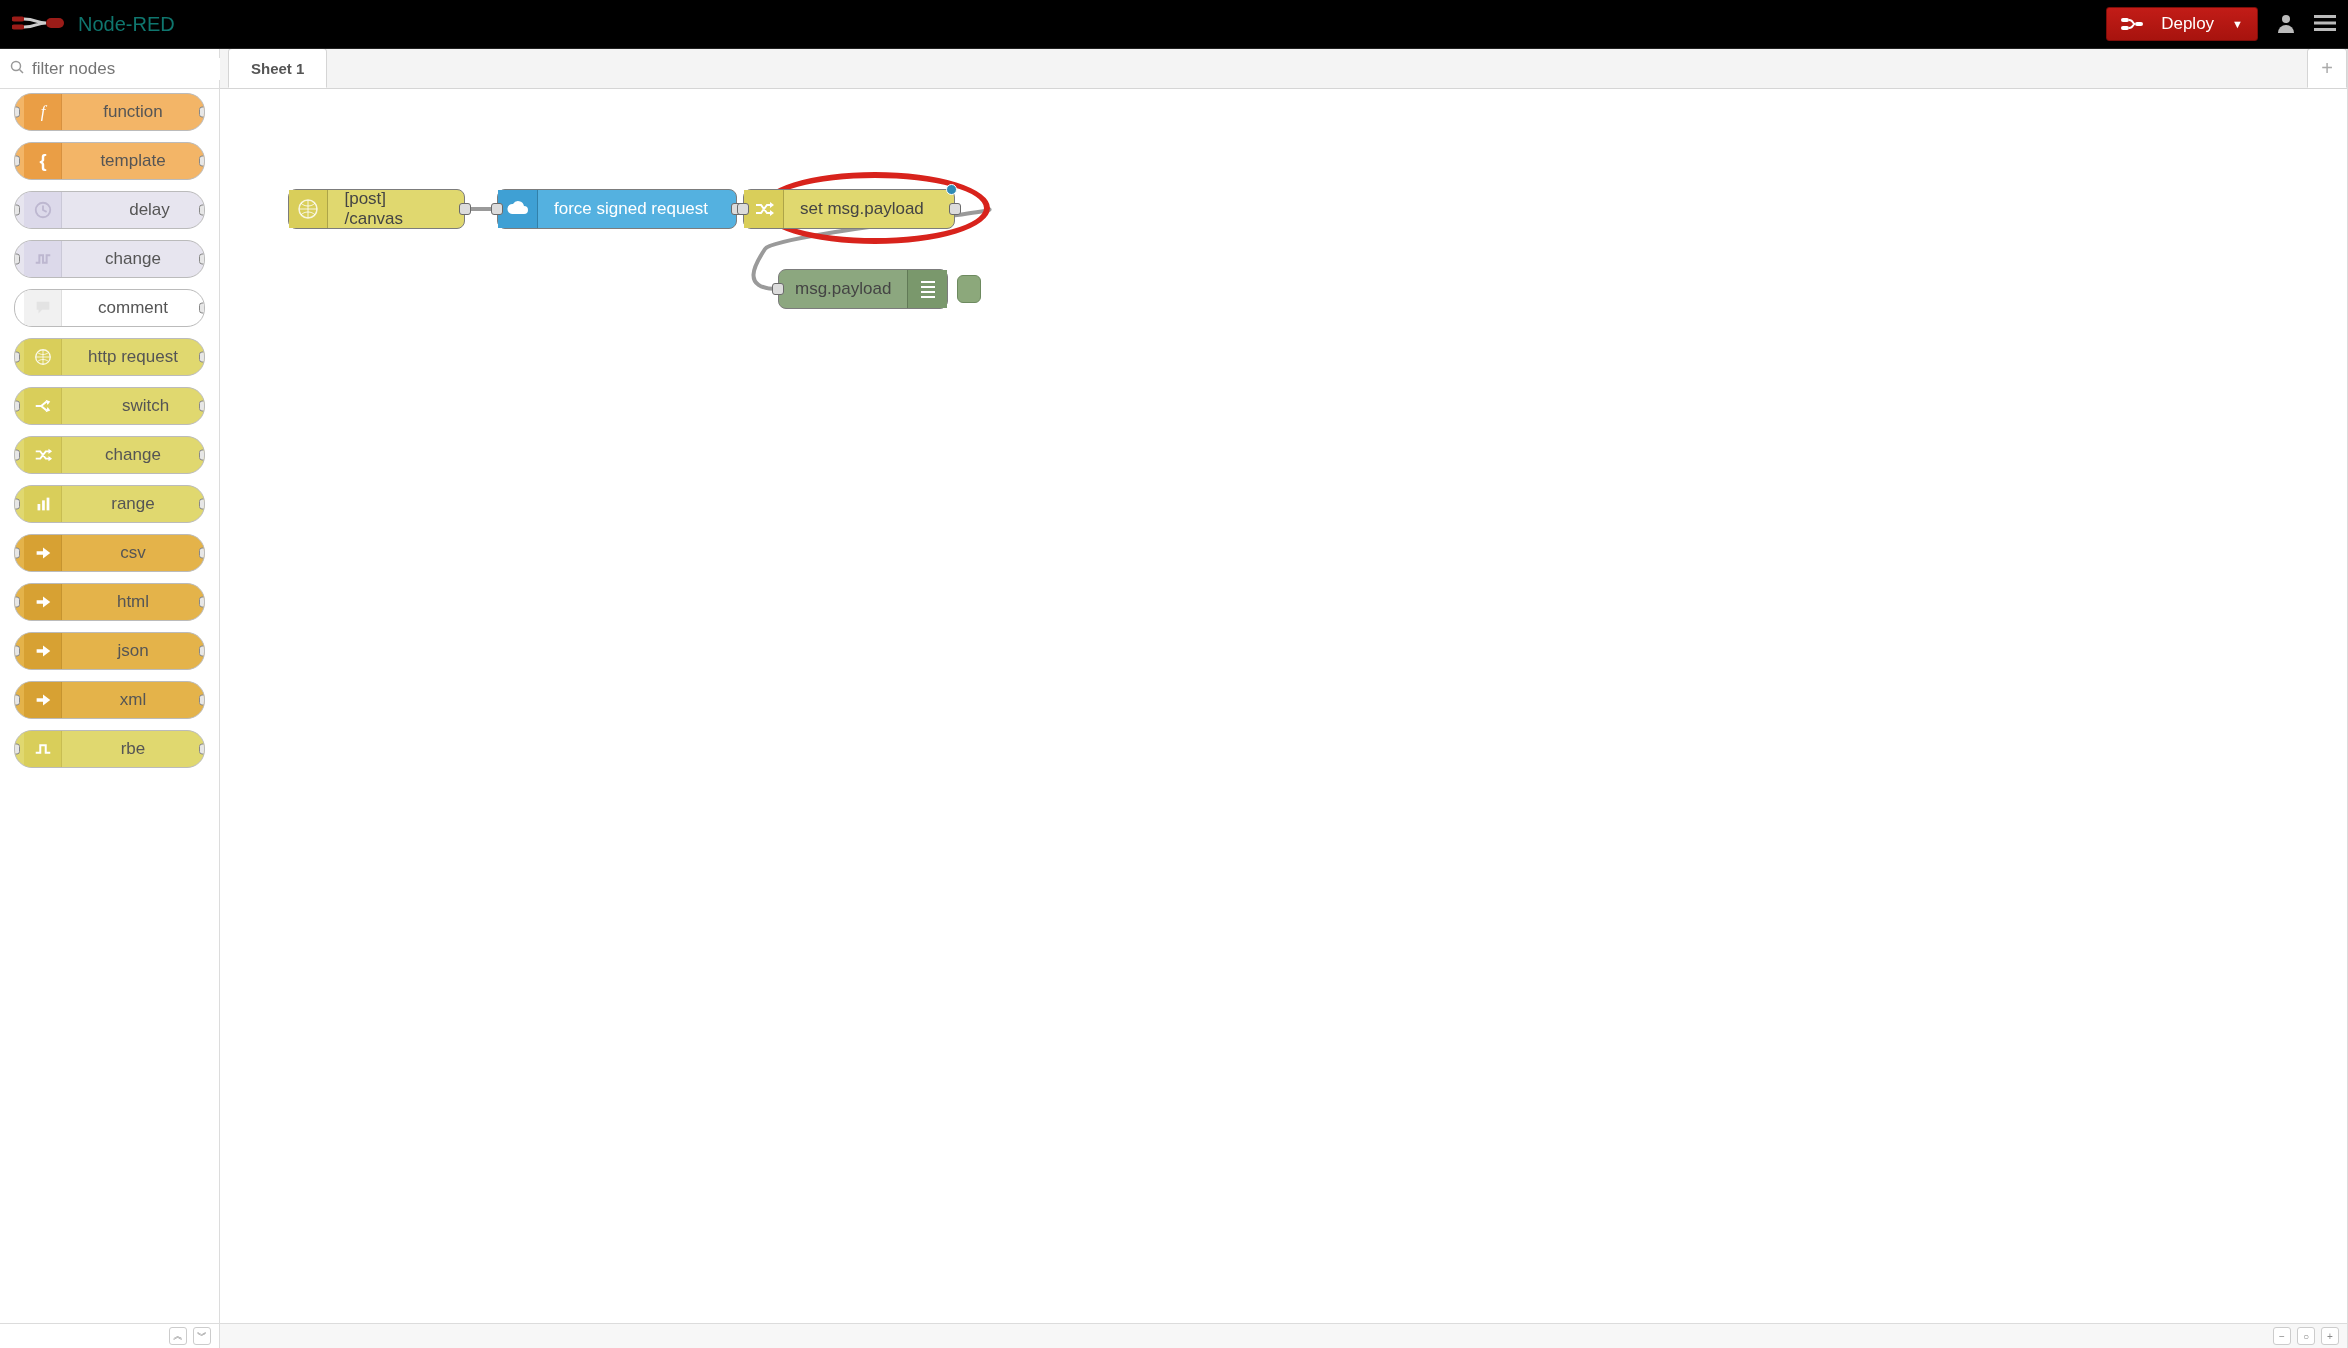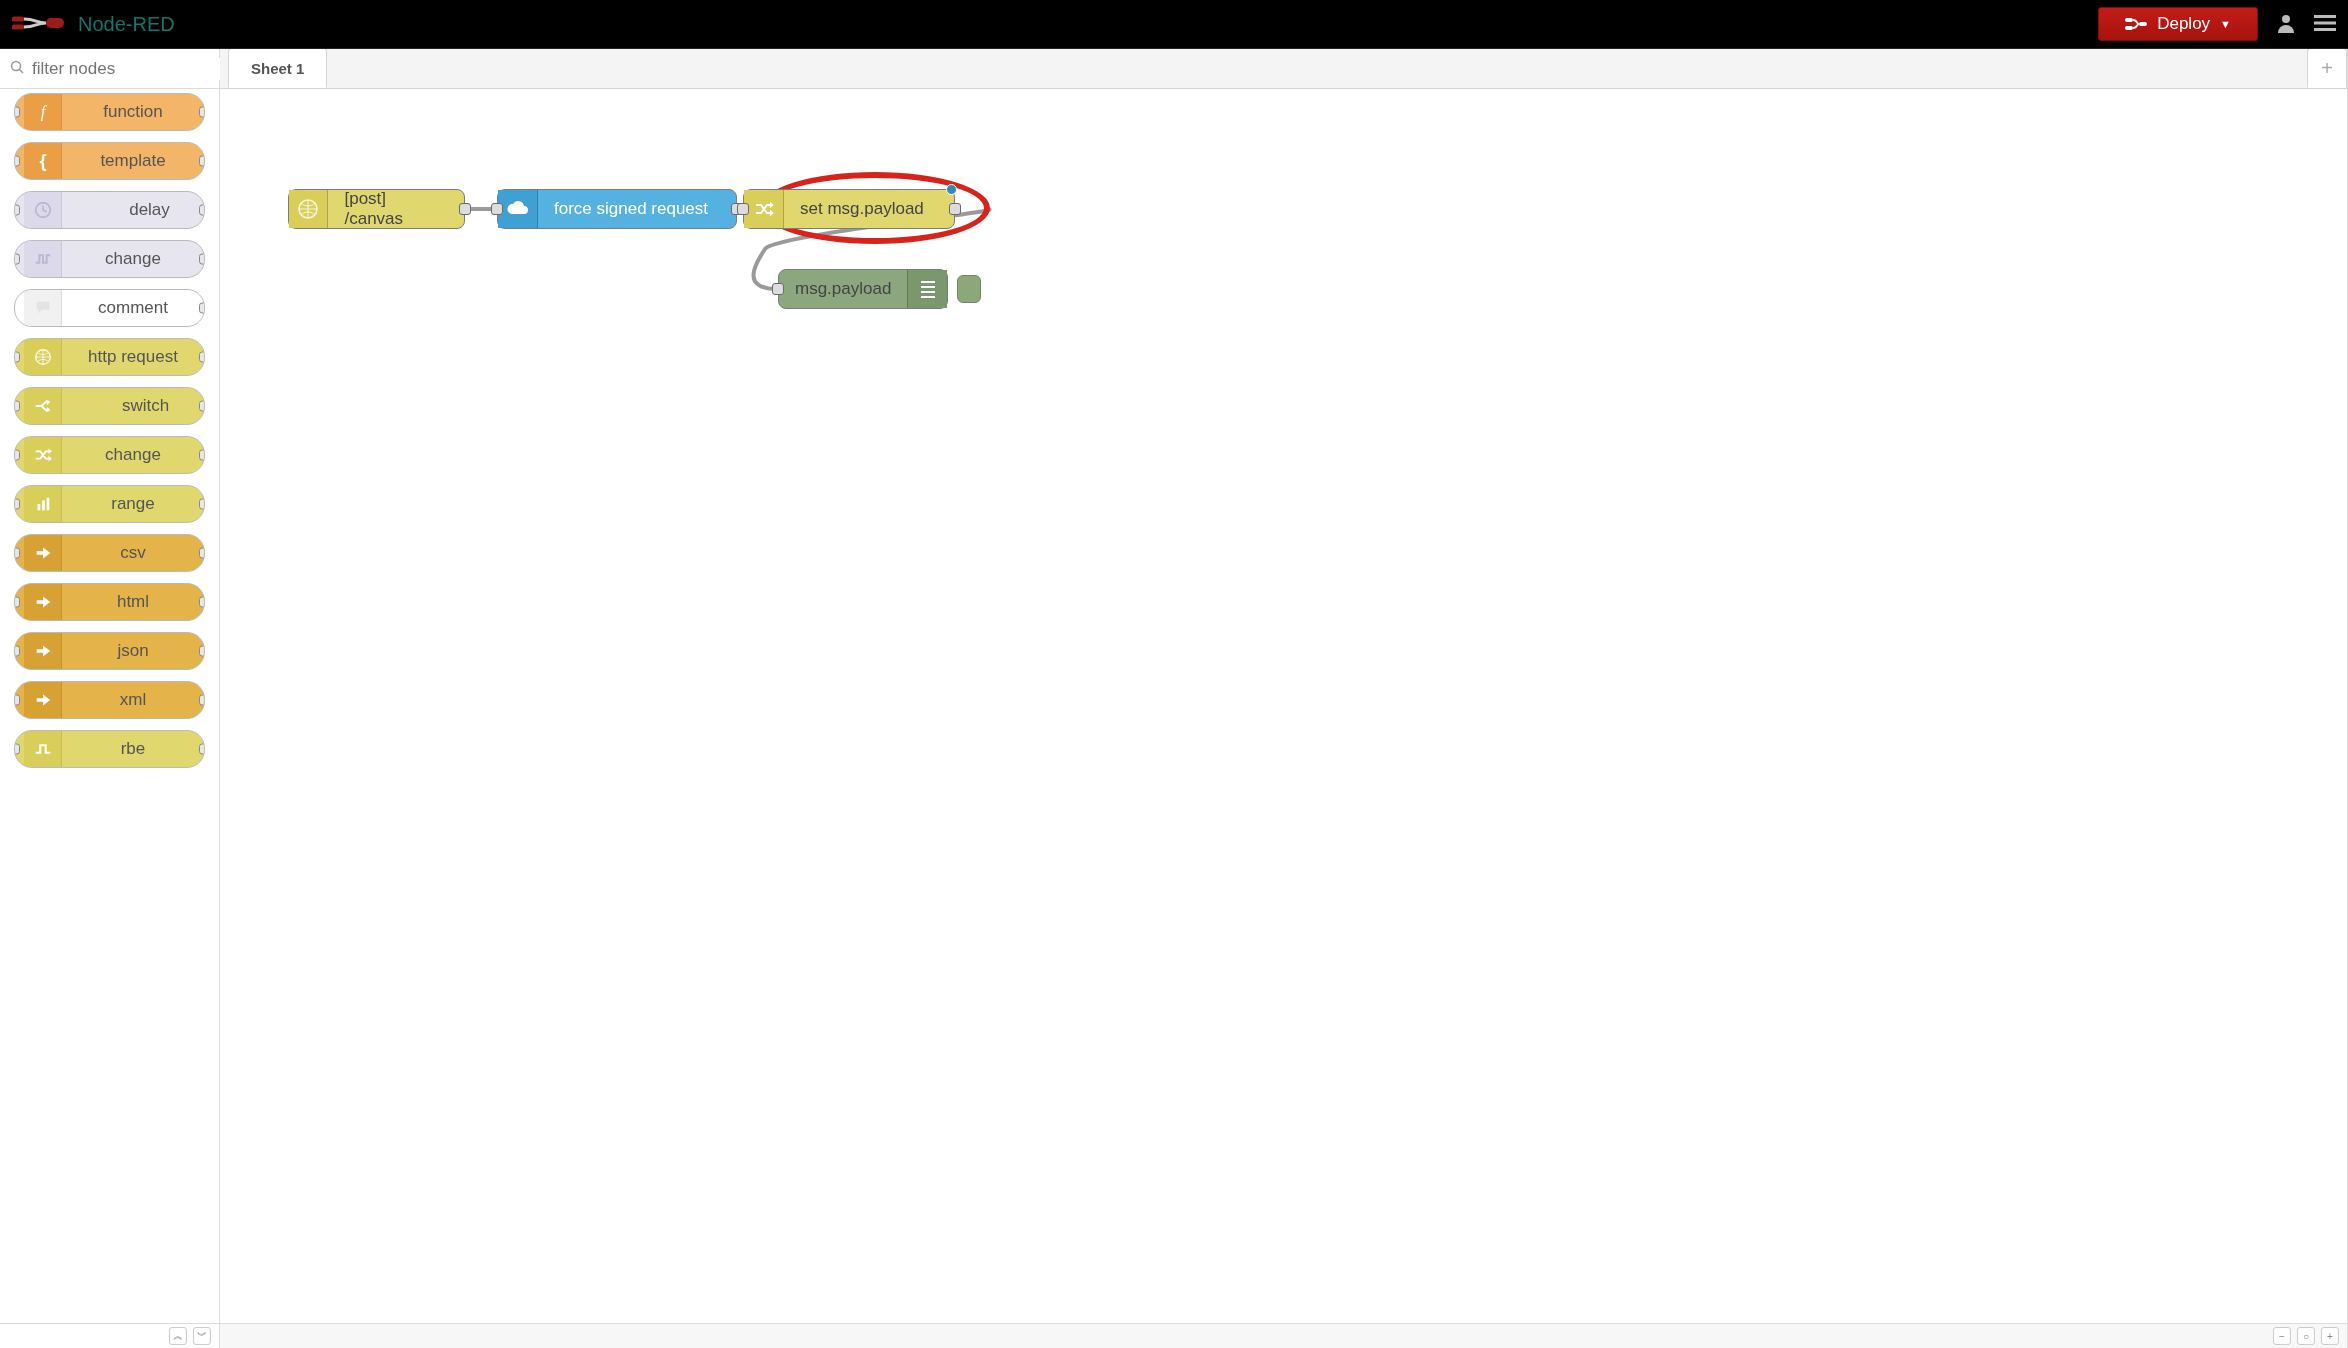--- a/index.html
+++ b/index.html
@@ -24,21 +24,21 @@
   html,body{margin:0;padding:0;width:100%;height:100%;font-family:"Helvetica Neue",Arial,sans-serif;font-size:15px;color:#555;background:#f7f7f7;}
   *{box-sizing:border-box;}
 
   .app{display:flex;flex-direction:column;height:100vh;}
 
   
   .hdr{display:flex;align-items:center;justify-content:space-between;height:48px;background:var(--hdr-bg);color:var(--hdr-fg);padding:0 12px;}
   .hdr-left{display:flex;align-items:center;gap:10px;}
   .brand{font-size:20px;color:#0f766e;}
   .hdr-right{display:flex;align-items:center;gap:18px;}
-  .deploy-btn{display:flex;align-items:center;gap:10px;background:linear-gradient(var(--deploy-bg-top),var(--deploy-bg));color:#fff;border:1px solid #7e0d09;border-radius:3px;height:34px;padding:0 26px;cursor:pointer;font-size:17px;margin-left:22px;}
+  .deploy-btn{display:flex;align-items:center;gap:18px;background:linear-gradient(var(--deploy-bg-top),var(--deploy-bg));color:#fff;border:1px solid #7e0d09;border-radius:3px;height:34px;padding:0 14px;cursor:pointer;font-size:17px;margin-left:22px;}
   .deploy-caret{font-size:11px;}
   .hdr-ico{color:#aaa;cursor:pointer;}
 
   
   .main{flex:1;display:flex;border-top:1px solid #222;overflow:hidden;}
 
   
   .palette{width:220px;display:flex;flex-direction:column;border-right:1px solid var(--panel-border);background:#fff;}
   .pal-search{display:flex;align-items:center;gap:6px;height:40px;border-bottom:1px solid var(--panel-border);padding:0 10px;color:#999;}
   .pal-search input{flex:1;border:0;outline:0;font-size:17px;color:#888;}

